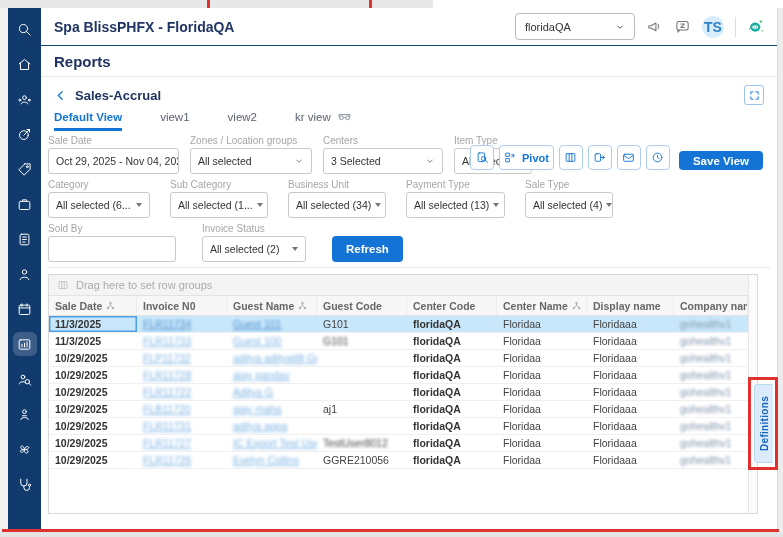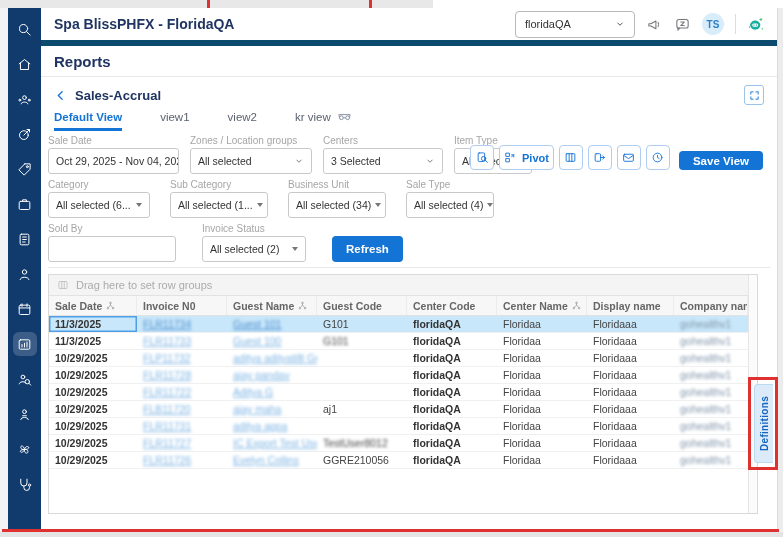--- a/index.html
+++ b/index.html
@@ -17,27 +17,27 @@
              display:flex; flex-direction:column; align-items:center; padding-top:9px; }
   .s-icon { width:24px; height:24px; margin-bottom:11px; border-radius:6px; display:flex; align-items:center; justify-content:center; cursor:pointer; }
   .s-icon.active { background:rgba(255,255,255,.18); }
   .s-icon svg { width:15px; height:15px; stroke:#fff; fill:none; stroke-width:1.6; stroke-linecap:round; stroke-linejoin:round; }
 
   
   .right-gutter { position:absolute; right:0; top:8px; width:6px; height:521px; background:#ececec; border-left:1px solid #dcdcdc; }
 
   
   .main-area { position:absolute; left:41px; top:8px; width:736px; height:521px; background:#fff; display:flex; flex-direction:column; }
-  .topbar { height:38px; border-bottom:6px solid #0c4a6e; display:flex; align-items:center; justify-content:space-between; padding:0 13px; flex:none; }
+  .topbar { height:38px; border-bottom:1px solid #0c4a6e; display:flex; align-items:center; justify-content:space-between; padding:0 13px; flex:none; }
   .app-title { font-size:14px; font-weight:bold; color:#1f3461; }
   .topbar-right { display:flex; align-items:center; gap:11px; }
   .center-select { width:120px; height:27px; border:1px solid #b9b9b9; border-radius:4px; display:flex; align-items:center; justify-content:space-between; padding:0 9px; font-size:11px; color:#333; cursor:pointer; background:#fff; }
   .tb-icon { display:flex; align-items:center; cursor:pointer; }
   .tb-icon svg { width:17px; height:17px; stroke:#76787c; fill:none; stroke-width:1.5; stroke-linecap:round; stroke-linejoin:round; }
-  .avatar { width:22px; height:22px; border-radius:50%; background:#d9ecfa; color:#2f7fc4; font-size:10px; font-weight:bold; display:flex; align-items:center; justify-content:center; cursor:pointer; }
+  .avatar { width:22px; height:22px; border-radius:50%; background:#d9ecfa; color:#2f7fc4; font-size:14px; font-weight:bold; display:flex; align-items:center; justify-content:center; cursor:pointer; }
   .tb-divider { width:1px; height:20px; background:#ddd; }
 
   .page-heading-row { height:31px; border-bottom:1px solid #e9e9e9; display:flex; align-items:center; padding:0 13px; flex:none; }
   .page-heading-row h1 { font-size:15px; font-weight:bold; color:#1f3461; }
 
   .page { flex:1; padding:5px 6px 0 6px; position:relative; }
 
   .report-head { display:flex; align-items:center; gap:8px; height:26px; padding:0 7px; }
   .back-btn { display:flex; align-items:center; cursor:pointer; }
   .back-btn svg { width:13px; height:13px; stroke:#1374d5; fill:none; stroke-width:2.4; stroke-linecap:round; }
@@ -326,20 +326,27 @@
               </div>
           </div>
           <div class="filter">
             <label>Business Unit</label>
             <div class="control w98">
                 <span>All selected (34)</span>
                 <span class="tri"></span>
               </div>
           </div>
           <div class="filter">
+            <label>Payment Type</label>
+            <div class="control w99">
+                <span>All selected (13)</span>
+                <span class="tri"></span>
+              </div>
+          </div>
+          <div class="filter">
             <label>Sale Type</label>
             <div class="control w88">
                 <span>All selected (4)</span>
                 <span class="tri"></span>
               </div>
           </div>
         </div>
 
         <div class="f-row f-row3">
           <div class="filter">

